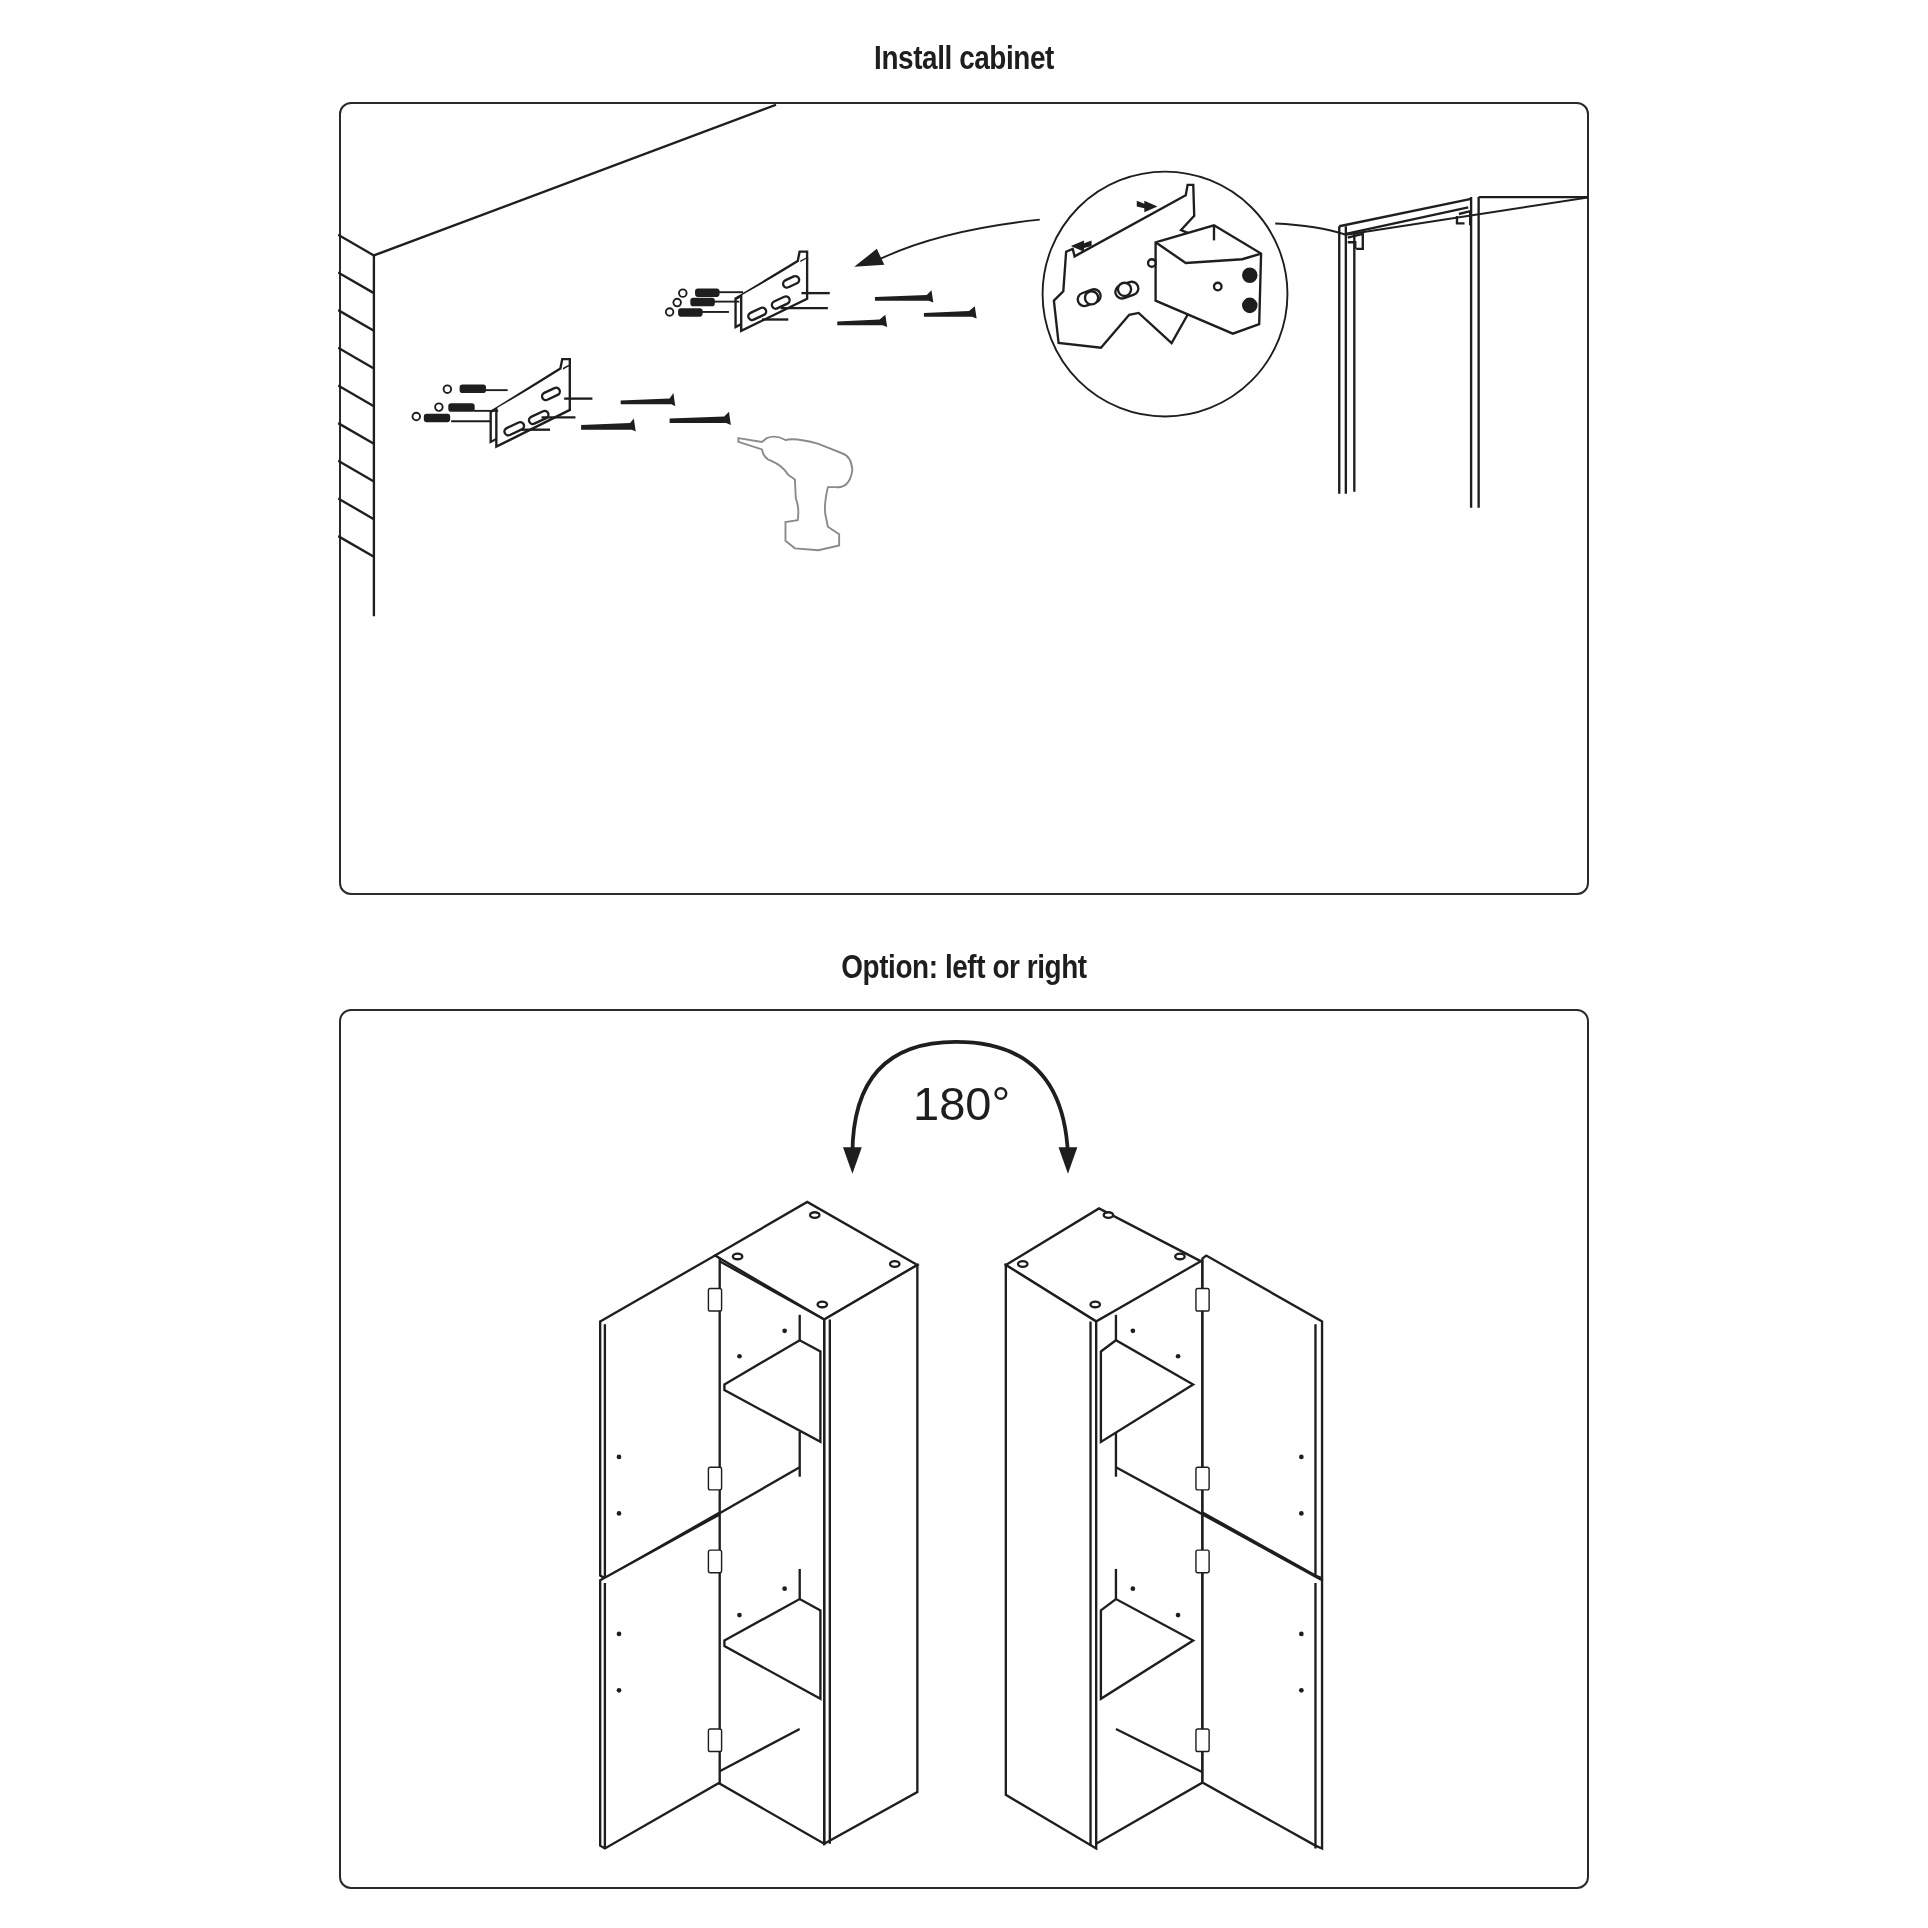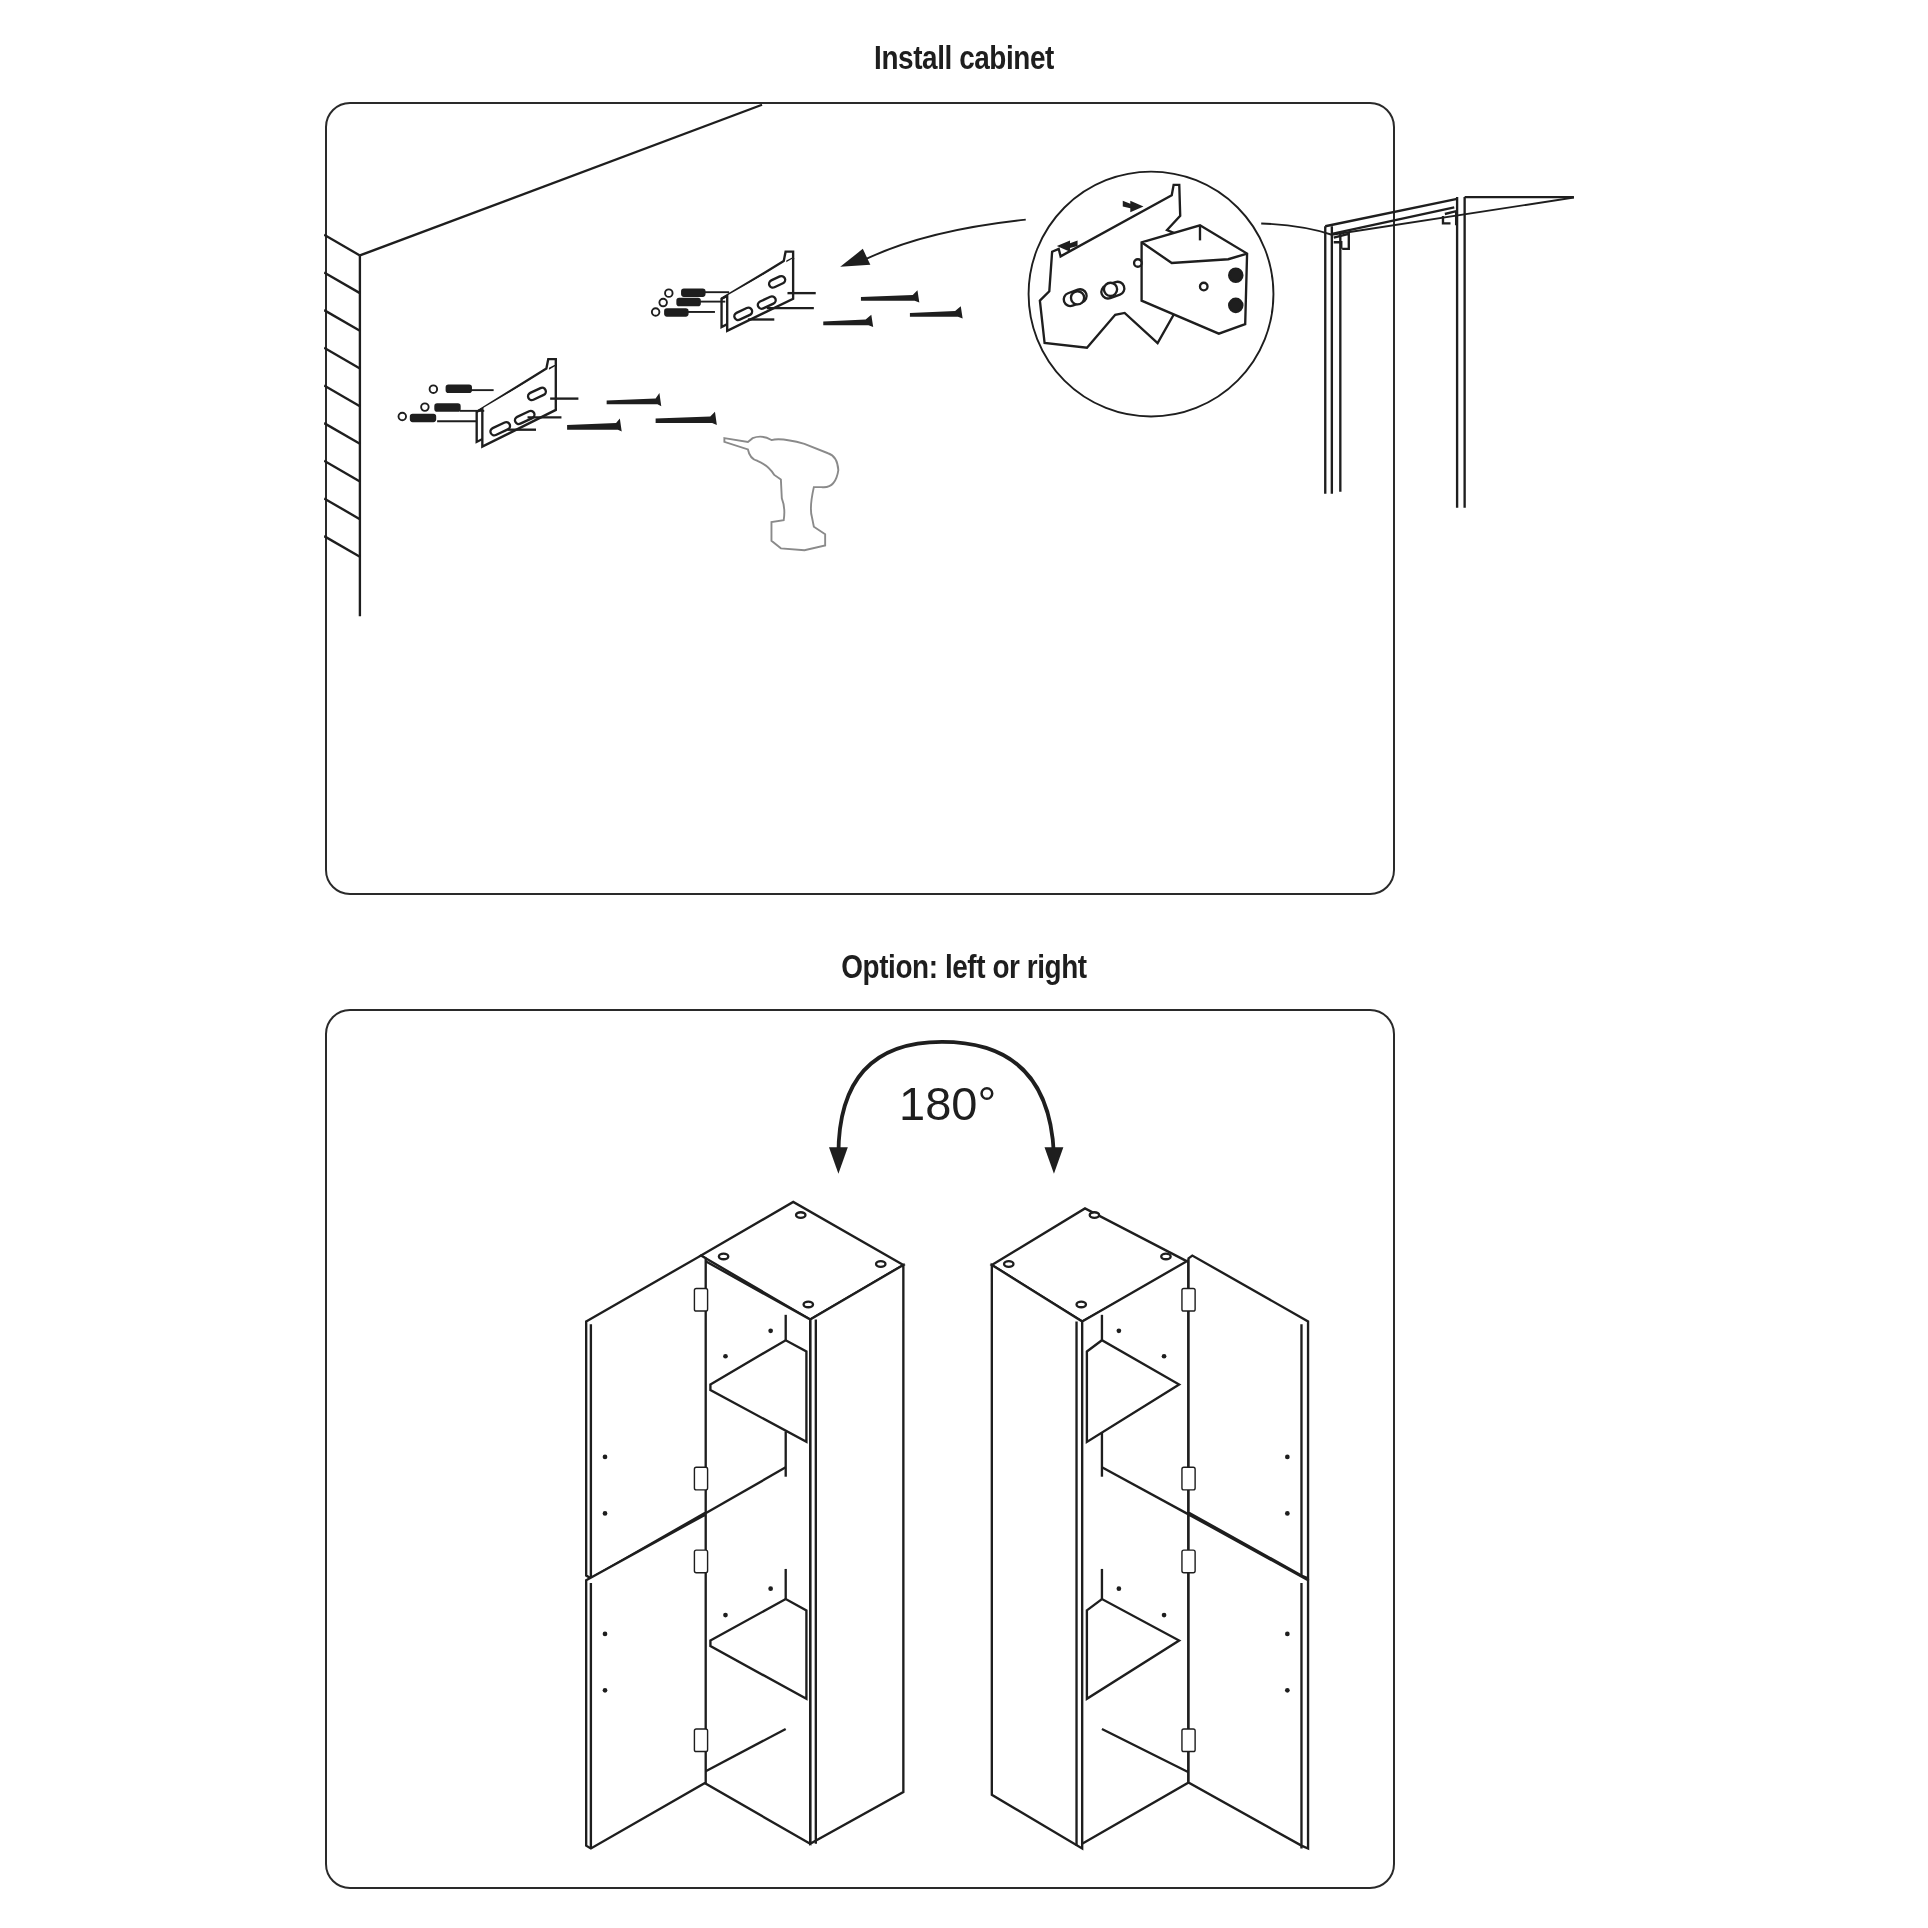--- a/index.html
+++ b/index.html
@@ -2,22 +2,22 @@
 <html style="font-size:15px"><head>
   <meta charset="utf-8">
   <style>
     html, body { margin: 0; padding: 0; background: #ffffff; }
     body { width: 1928px; height: 1928px; position: relative; overflow: hidden;
            font-family: "Liberation Sans", sans-serif; color: #1e1e1e; }
     .step-title { position: absolute; left: 0; width: 1928px; text-align: center;
                   font-family: "Liberation Sans", sans-serif; font-weight: bold;
                   font-size: 34px; letter-spacing: -0.5px; color: #1e1e1e;
                   transform: scaleX(0.82); transform-origin: 964px 0; }
-    .panel { position: absolute; left: 325px; width: 1070px; border: 2.8px solid #2a2a2a;
-             border-radius: 25px; box-sizing: border-box; background: #fff; }
+    .panel { position: absolute; left: 339px; width: 1250px; border: 2.8px solid #2a2a2a;
+             border-radius: 12px; box-sizing: border-box; background: #fff; }
     .panel svg { position: absolute; left: -2.8px; top: -2.8px; }
     .angle-label { position: absolute; font-family: "Liberation Sans", sans-serif;
                    font-size: 47px; color: #1e1e1e; }
   </style>
 </head>
 <body>
 
 <div class="step-title" style="top:38px;">Install cabinet</div>
 
 <div class="panel" style="top:102px; height:793px;">

